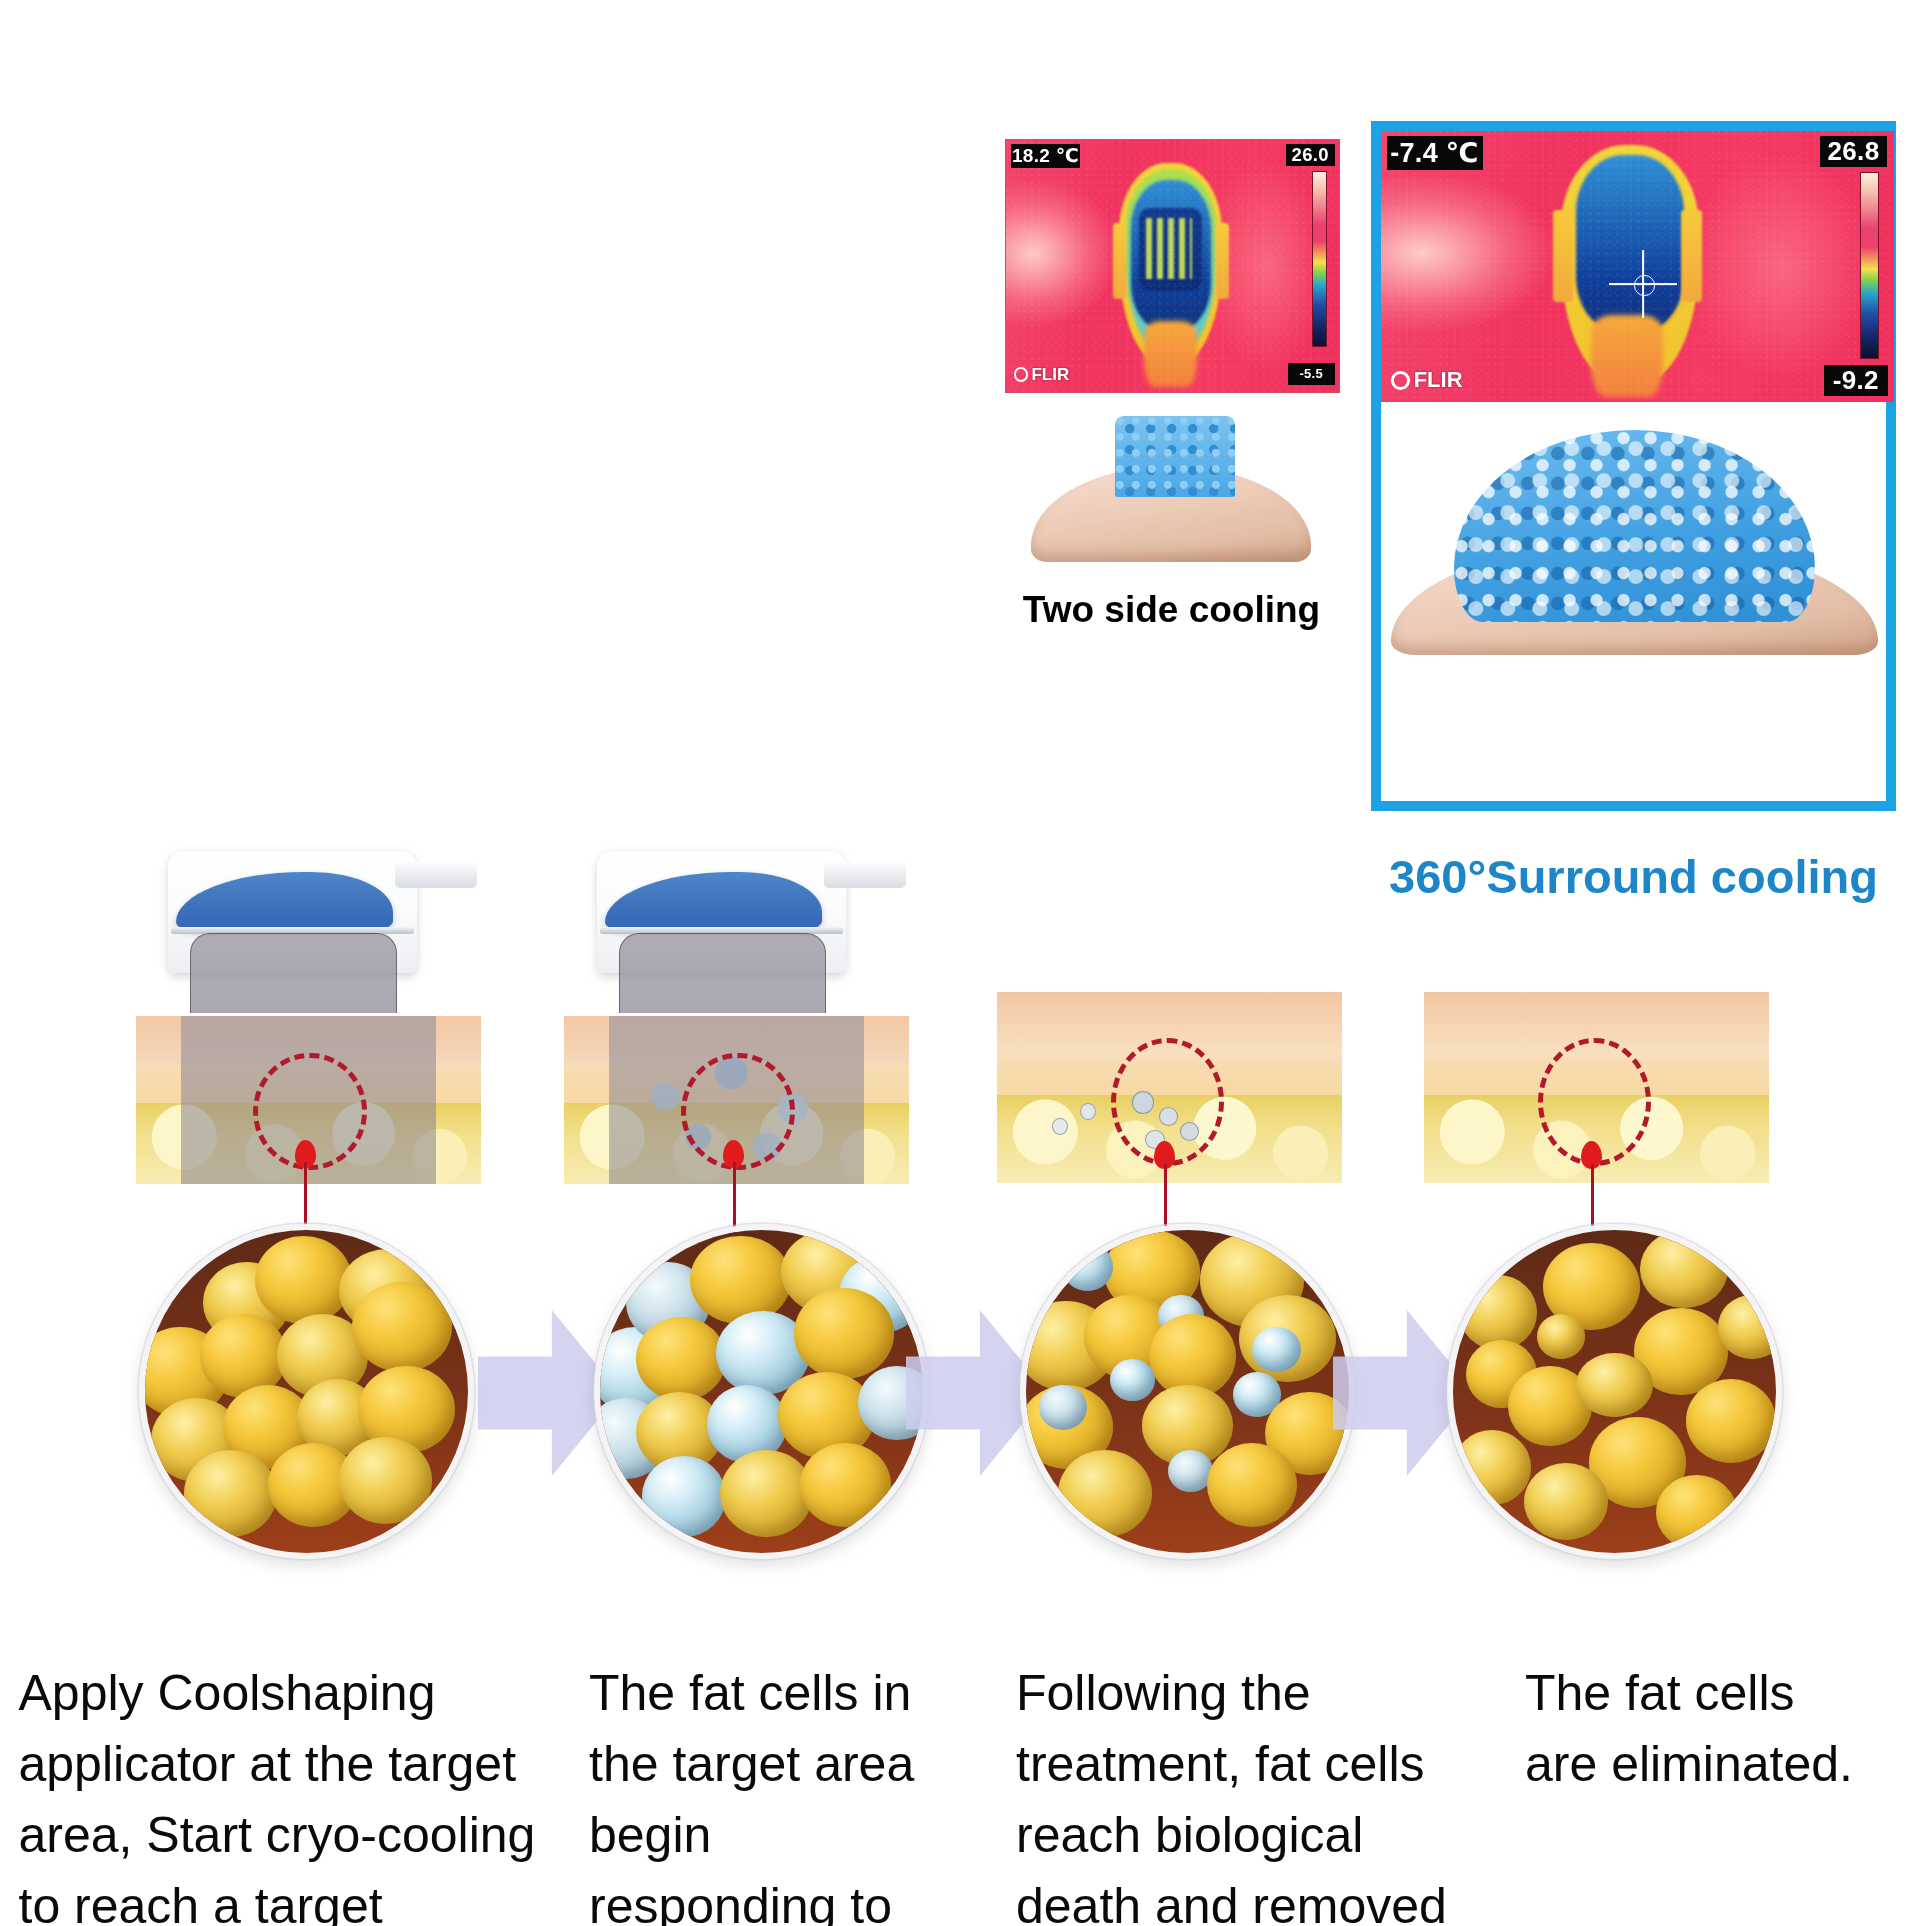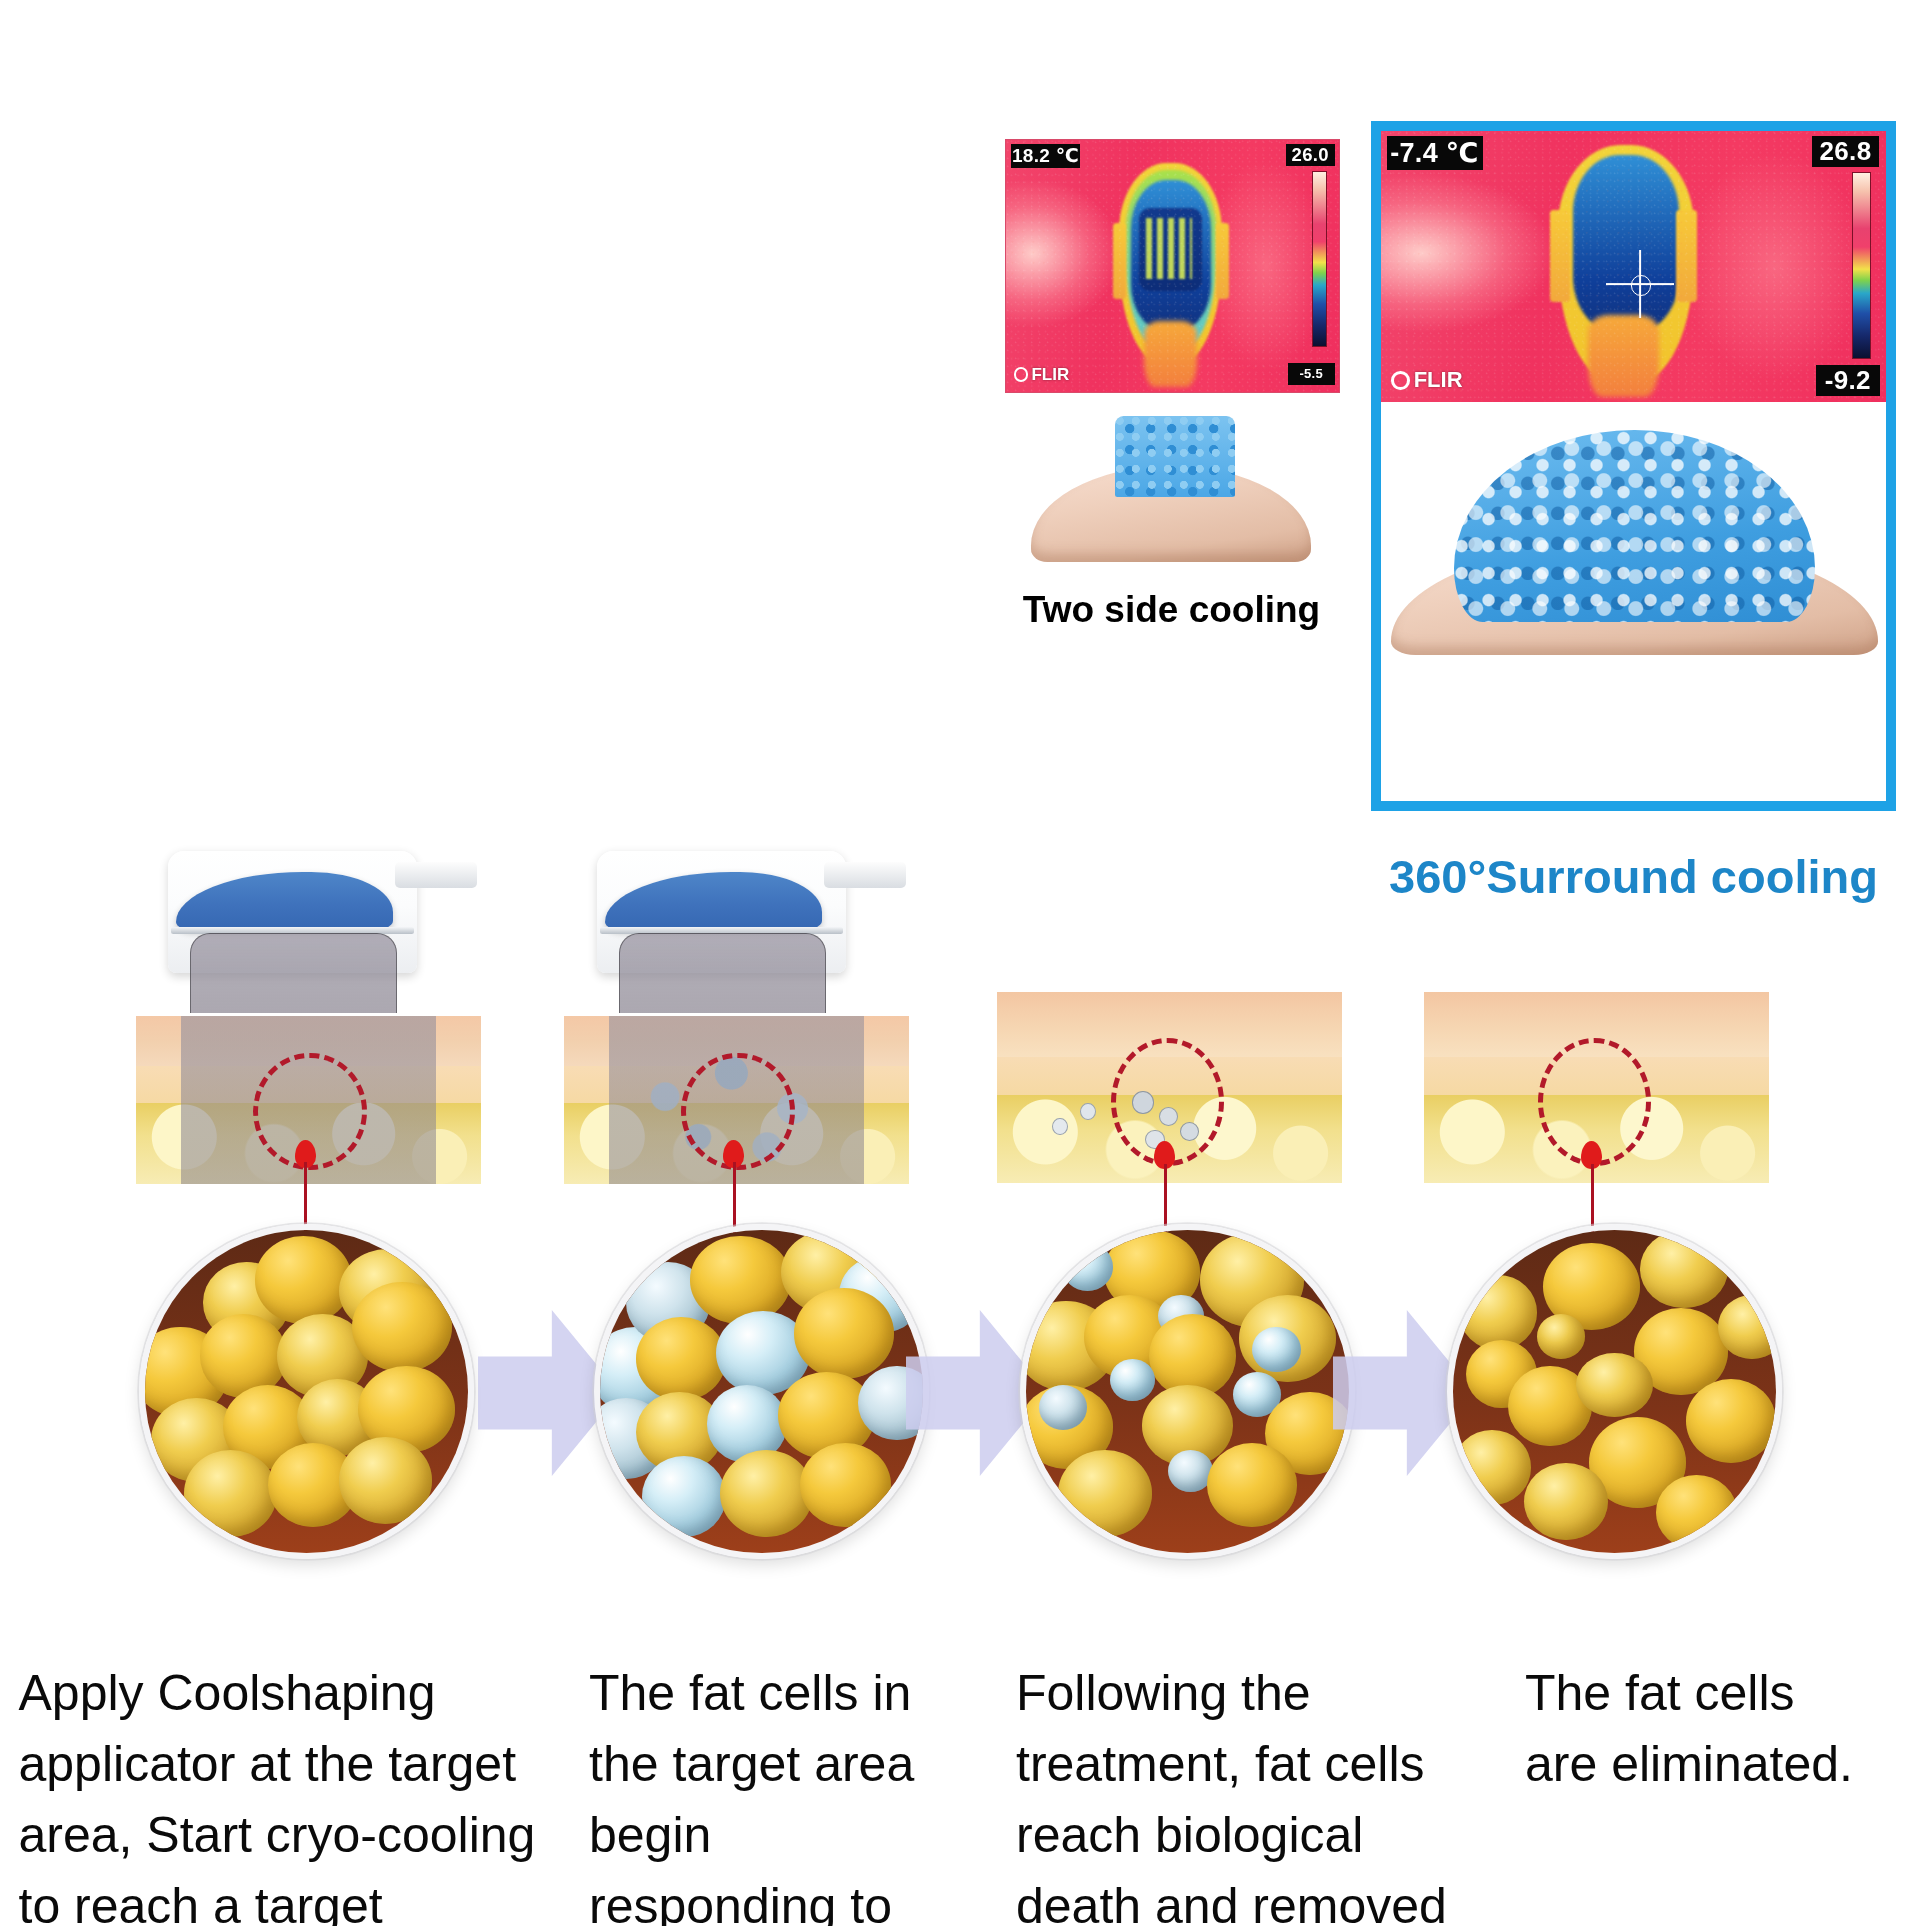--- a/index.html
+++ b/index.html
@@ -161,21 +161,21 @@
 </div>
 
 <div class="mound" style="left:1031px;top:407px;width:280px;height:155px;">
   <div class="skin-mound"></div>
   <div class="fat-block" style="left:30%;top:6%;width:43%;height:52%;border-radius:8.6px 8.6px 2.5px 2.5px;"></div>
 </div>
 <div class="cap" style="left:999px;top:589px;width:345px;">Two side cooling</div>
 
 <div id="surround-frame" style="left:1371px;top:121px;width:525px;height:690px;">
 
-  <div class="thermal" style="left:0px;top:0px;width:505px;height:271px;">
+  <div class="thermal" style="left:0px;top:0px;width:505px;height:271px;padding-left:8px;">
     <div class="th-img">
       <div class="blob blob-a" style="left:35%;top:5%;width:27%;height:88%;"></div>
       <div class="blob blob-c" style="left:38%;top:9%;width:21%;height:66%;"></div>
       <div class="side-tab" style="left:33.5%;top:29%;height:34%;"></div>
       <div class="side-tab" style="left:58.5%;top:29%;height:34%;"></div>
       <div class="tail" style="left:41%;top:68%;width:14%;height:30%;"></div>
       <div class="crosshair" style="left:44.5%;top:44%;">
           <span></span>
         </div>
     </div>

